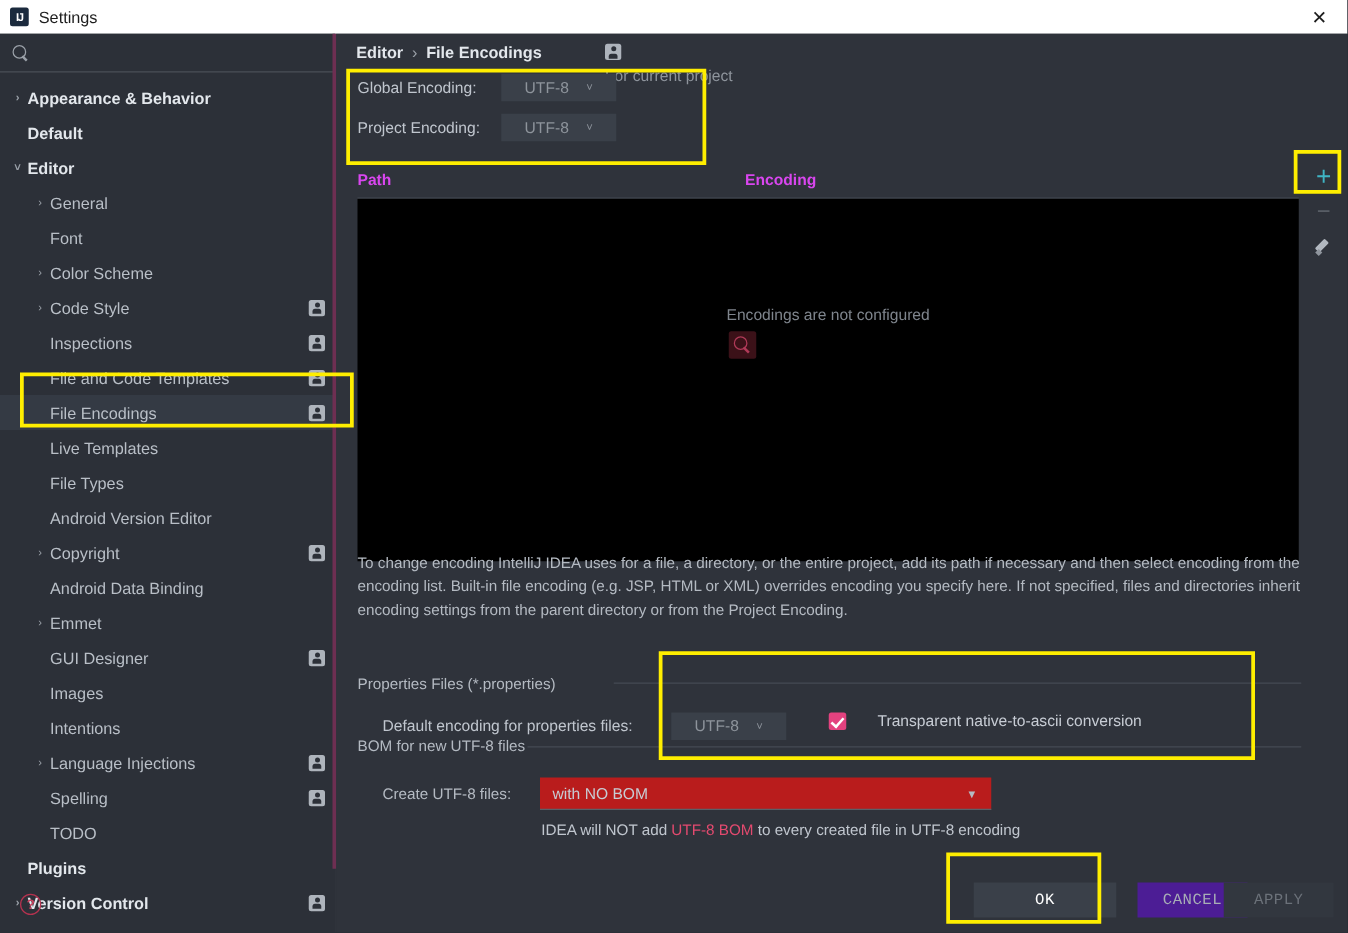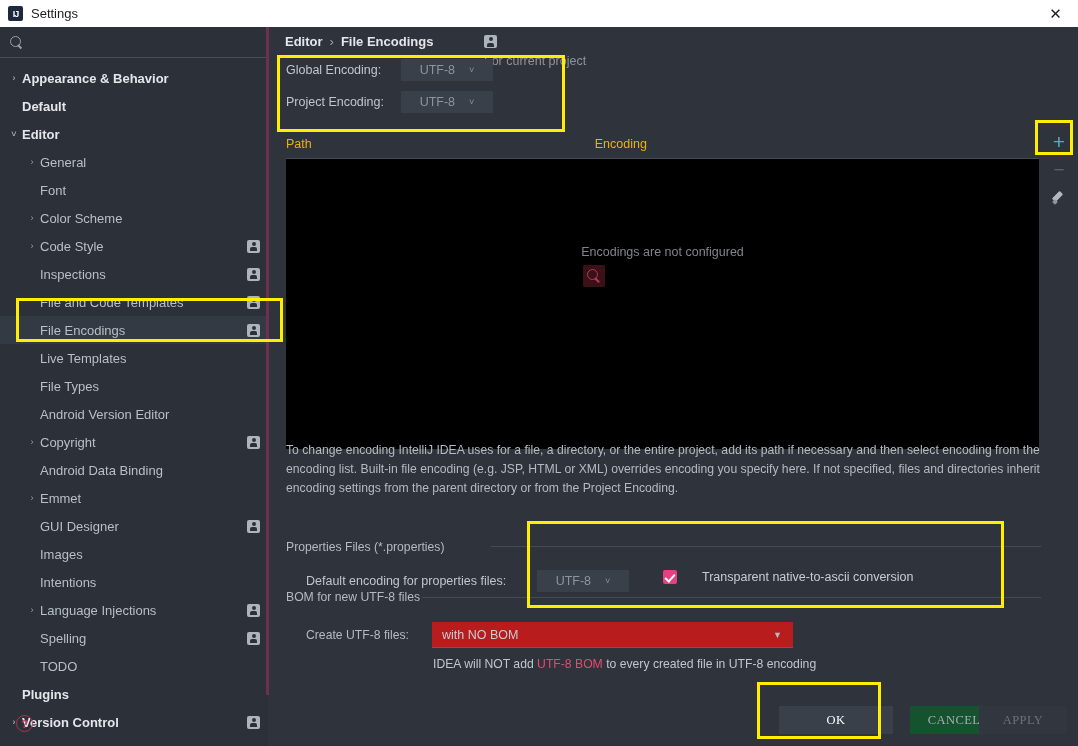--- a/index.html
+++ b/index.html
@@ -122,21 +122,21 @@
     display: flex; align-items: center; justify-content: center;
     gap: 14px; cursor: pointer;
   }
   .combo-sm .v { font-size: 12.5px; color: #8e949c; }
   .combo-sm .chev { font-size: 9px; color: #8e949c; }
 
   .table-head {
     position: absolute; left: 0; top: 103px; width: 770px; height: 28px;
     display: flex; align-items: center;
   }
-  .th { font-size: 12.5px; color: #eab308; font-weight: normal; }
+  .th { font-size: 12.5px; color: #d946ef; font-weight: bold; }
   .th.path { margin-left: 17px; }
   .th.enc { margin-left: 283px; }
   .table-sep {
     position: absolute; left: 17px; top: 131px; width: 753px; height: 1px;
     background: #454b54;
   }
   .table-body {
     position: absolute; left: 17px; top: 132px; width: 753px; height: 290px;
     background: #000000;
   }
@@ -218,25 +218,25 @@
     position: absolute; left: 164px; top: 630px; font-size: 12.2px; color: #c0c6ce;
   }
   .bom-note .hl { color: #e34a6f; }
 
   
   .footer {
     position: absolute; left: 0; bottom: 0; width: 1078px; height: 51px;
   }
   .btn {
     position: absolute; height: 28px; border: none;
-    font-family: Liberation Serif, serif; font-size: 12.5px;
+    font-family: Liberation Mono, monospace; font-size: 12.5px;
     letter-spacing: 0.4px; cursor: pointer;
   }
   .btn-ok { left: 779px; top: 11px; width: 114px; background: #3a4049; color: #ffffff; }
-  .btn-cancel { left: 910px; top: 11px; width: 88px; background: #14532d; color: #a8aeb6; }
+  .btn-cancel { left: 910px; top: 11px; width: 88px; background: #4c1d95; color: #a8aeb6; }
   .btn-apply { left: 979px; top: 11px; width: 88px; background: #32373f; color: #6b7179; }
 
   
   .hl-box {
     position: absolute; border: 3px solid #ffee00; pointer-events: none;
   }
 </style>
 </head>
 <body>
 

